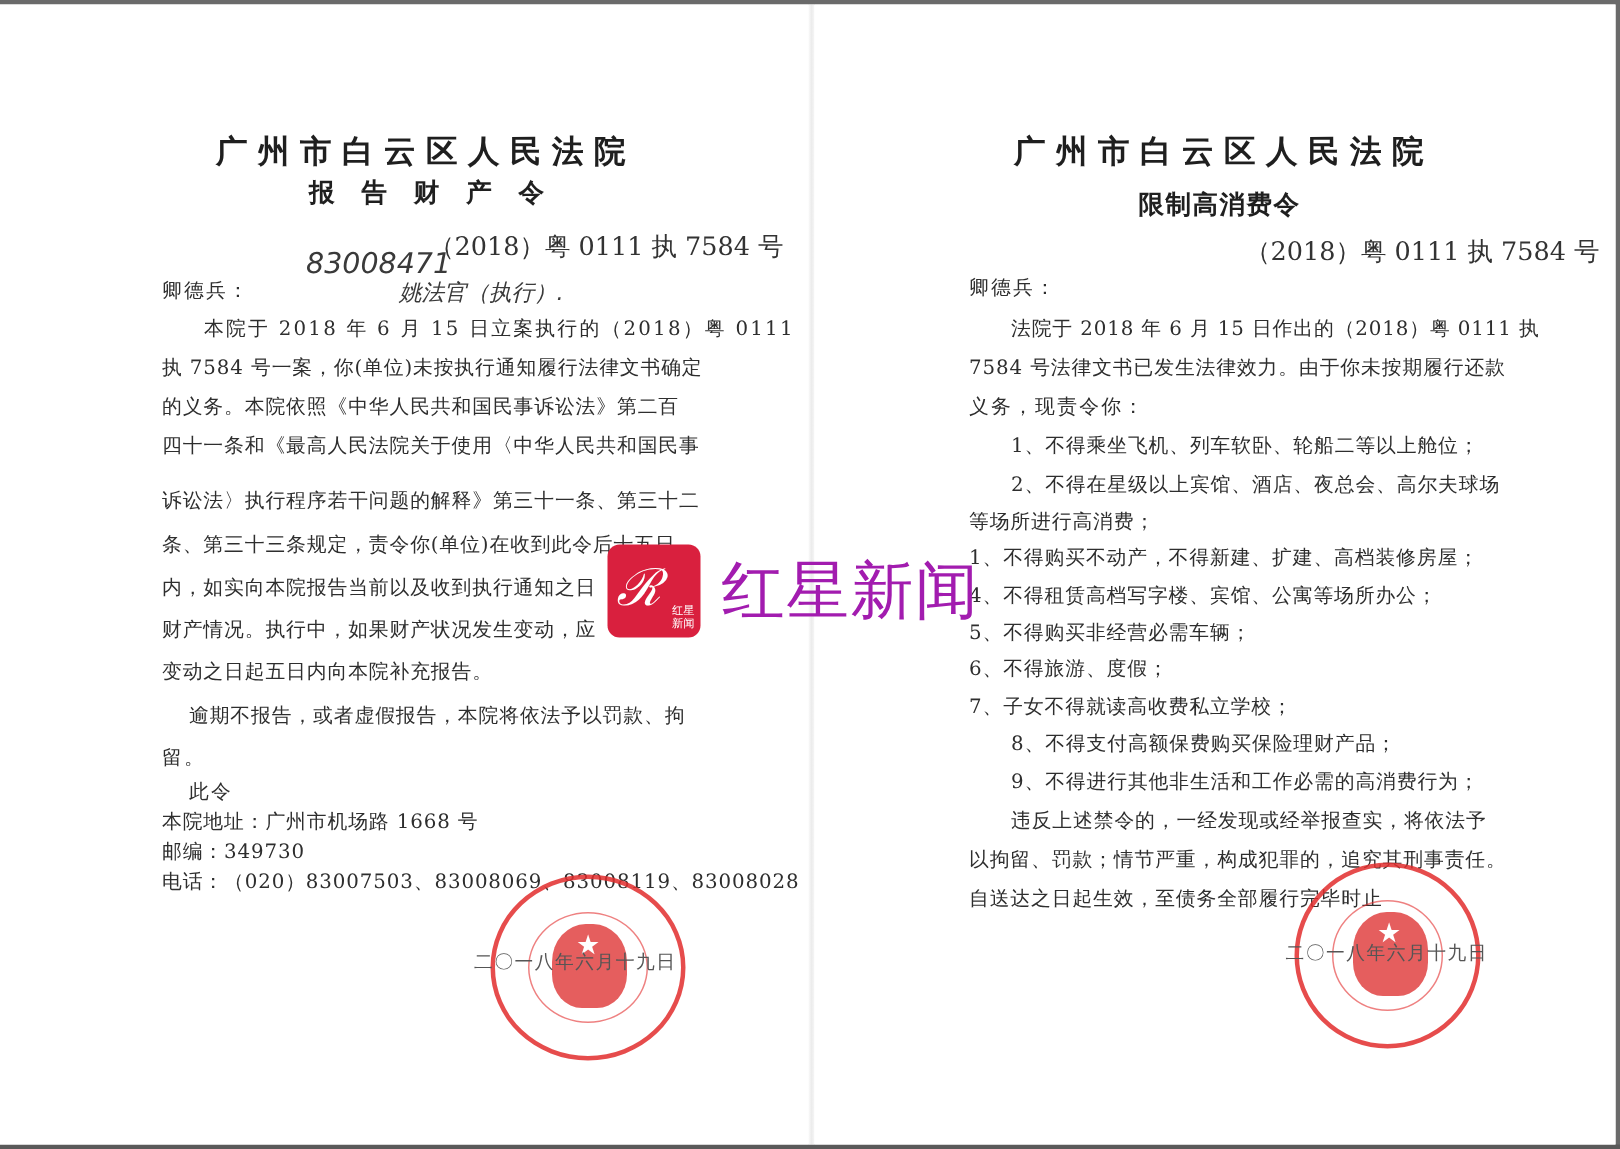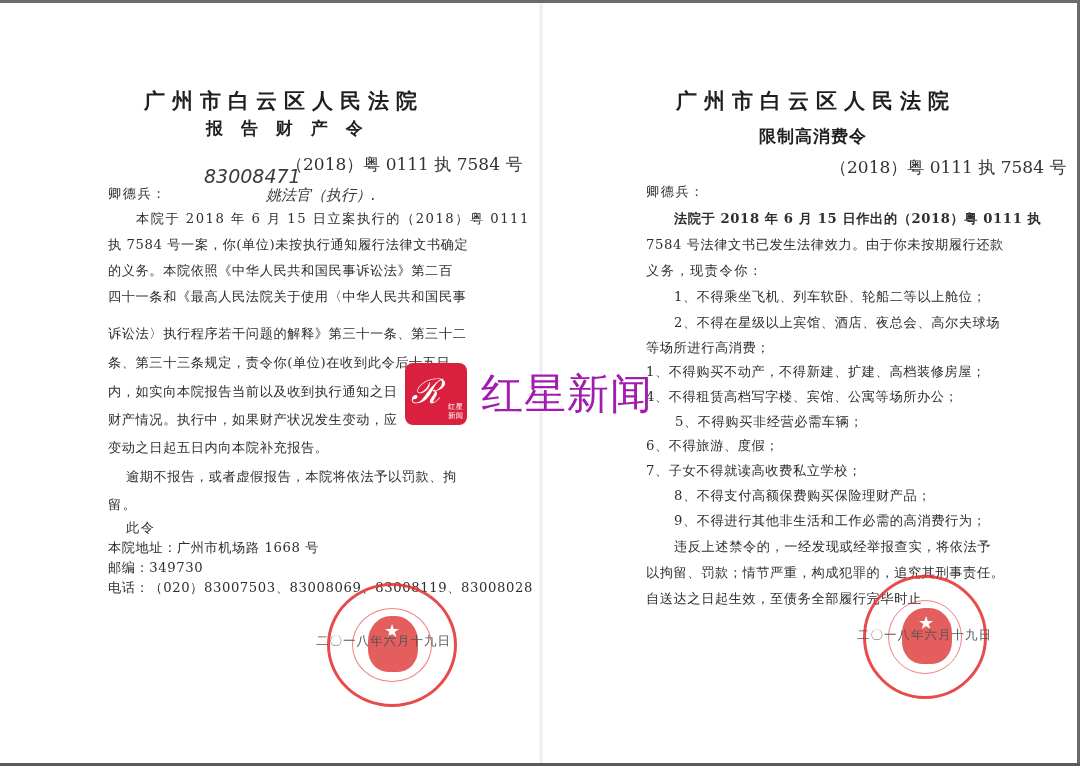--- a/index.html
+++ b/index.html
@@ -79,30 +79,30 @@
 </div>
 
 <div class="page-divider"></div>
 
 <div class="page right">
   <div class="court-title" style="left:133px; top:84px;">广州市白云区人民法院</div>
   <div class="doc-title" style="left:216px; top:122px; letter-spacing:1px;">限制高消费令</div>
   <div class="case-no" style="left:287px; top:153px;">（2018）粤 0111 执 7584 号</div>
   <div class="line" style="left:103px; top:180px;">卿德兵：</div>
 
-  <div class="line tight" style="left:131px; top:207px;font-weight:bold;">法院于 2018 年 6 月 15 日作出的（2018）粤 0111 执</div>
+  <div class="line tight" style="left:131px; top:207px;">法院于 2018 年 6 月 15 日作出的（2018）粤 0111 执</div>
   <div class="line tight" style="left:103px; top:233px;">7584 号法律文书已发生法律效力。由于你未按期履行还款</div>
   <div class="line" style="left:103px; top:259px;">义务，现责令你：</div>
 
   <div class="line tight" style="left:131px; top:285px;">1、不得乘坐飞机、列车软卧、轮船二等以上舱位；</div>
   <div class="line tight" style="left:131px; top:311px;">2、不得在星级以上宾馆、酒店、夜总会、高尔夫球场</div>
   <div class="line tight" style="left:103px; top:336px;">等场所进行高消费；</div>
   <div class="line tight" style="left:103px; top:360px;">1、不得购买不动产，不得新建、扩建、高档装修房屋；</div>
   <div class="line tight" style="left:103px; top:385px;">4、不得租赁高档写字楼、宾馆、公寓等场所办公；</div>
-  <div class="line tight" style="left:103px; top:410px;margin-left:29px;">5、不得购买非经营必需车辆；</div>
+  <div class="line tight" style="left:103px; top:410px;">5、不得购买非经营必需车辆；</div>
   <div class="line tight" style="left:103px; top:434px;">6、不得旅游、度假；</div>
   <div class="line tight" style="left:103px; top:459px;">7、子女不得就读高收费私立学校；</div>
   <div class="line tight" style="left:131px; top:484px;">8、不得支付高额保费购买保险理财产品；</div>
   <div class="line tight" style="left:131px; top:509px;">9、不得进行其他非生活和工作必需的高消费行为；</div>
 
   <div class="line tight" style="left:131px; top:535px;">违反上述禁令的，一经发现或经举报查实，将依法予</div>
   <div class="line tight" style="left:103px; top:561px;">以拘留、罚款；情节严重，构成犯罪的，追究其刑事责任。</div>
   <div class="line tight" style="left:103px; top:587px;">自送达之日起生效，至债务全部履行完毕时止</div>
 
   <div class="stamp" style="left:320px; top:572px; width:124px; height:124px;">

